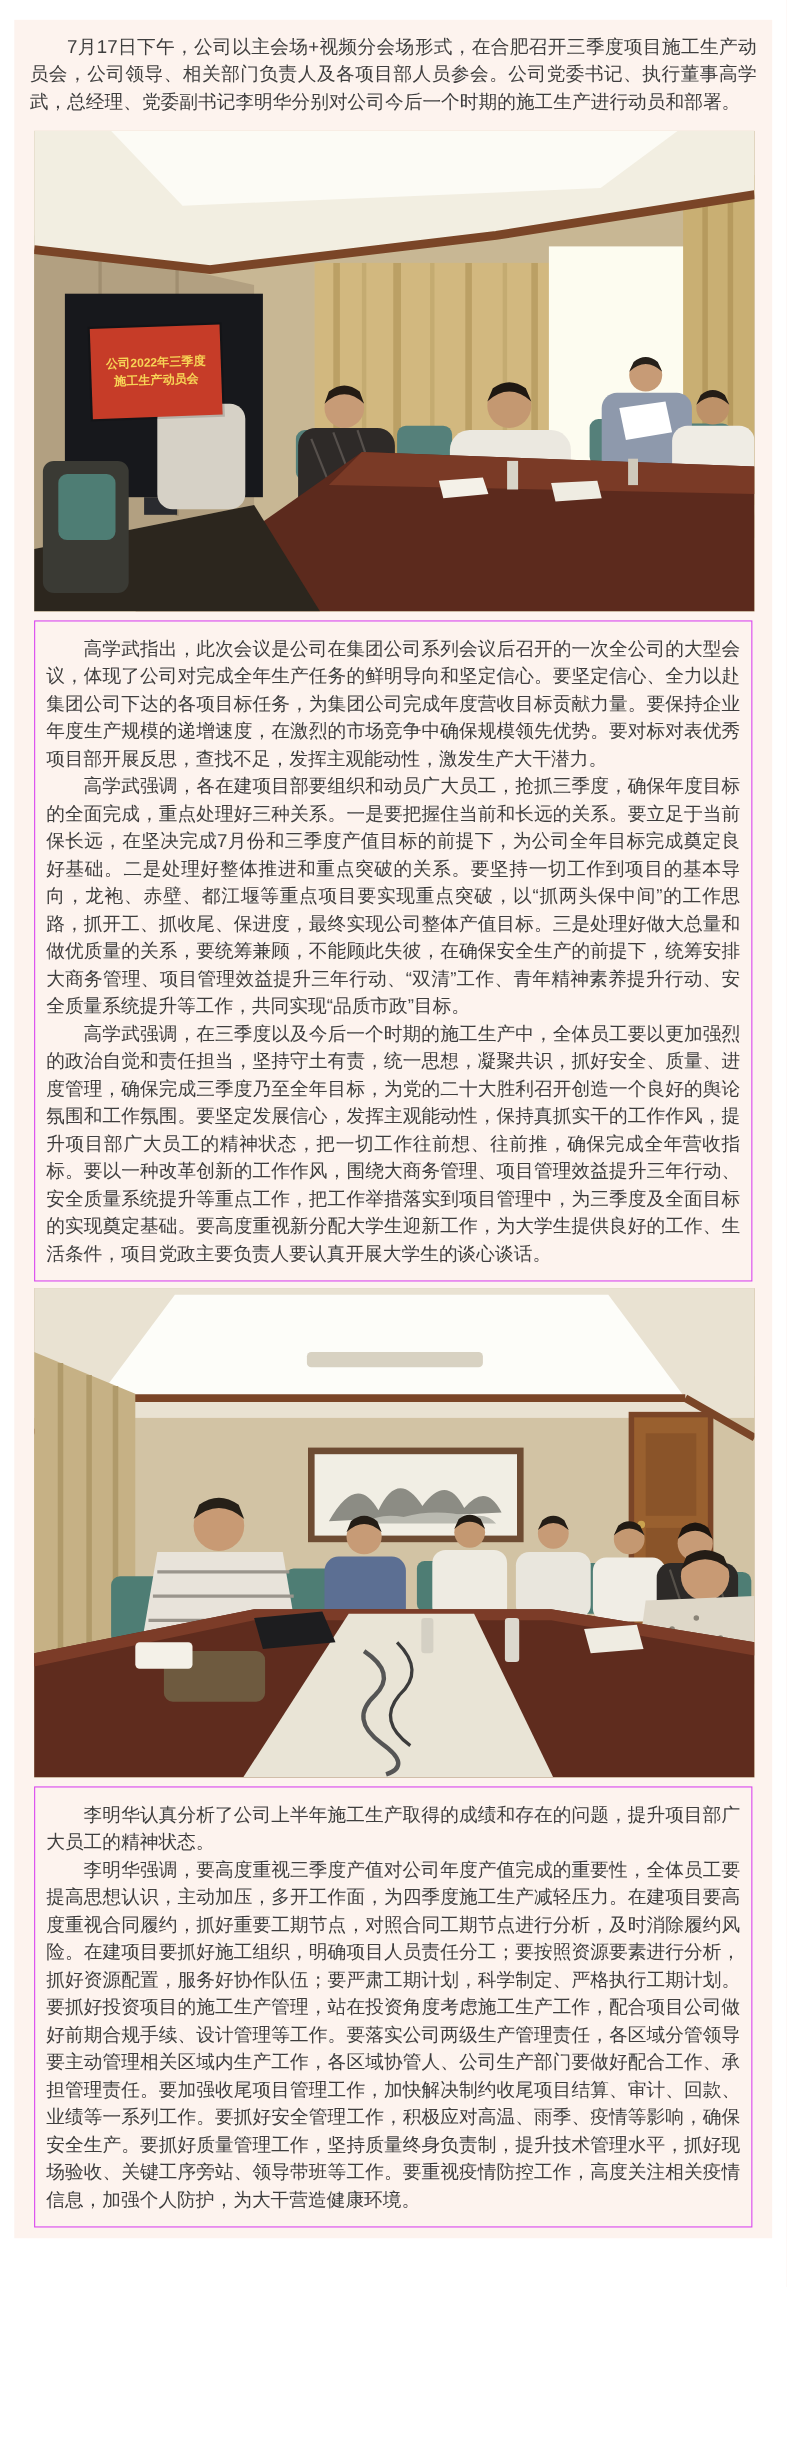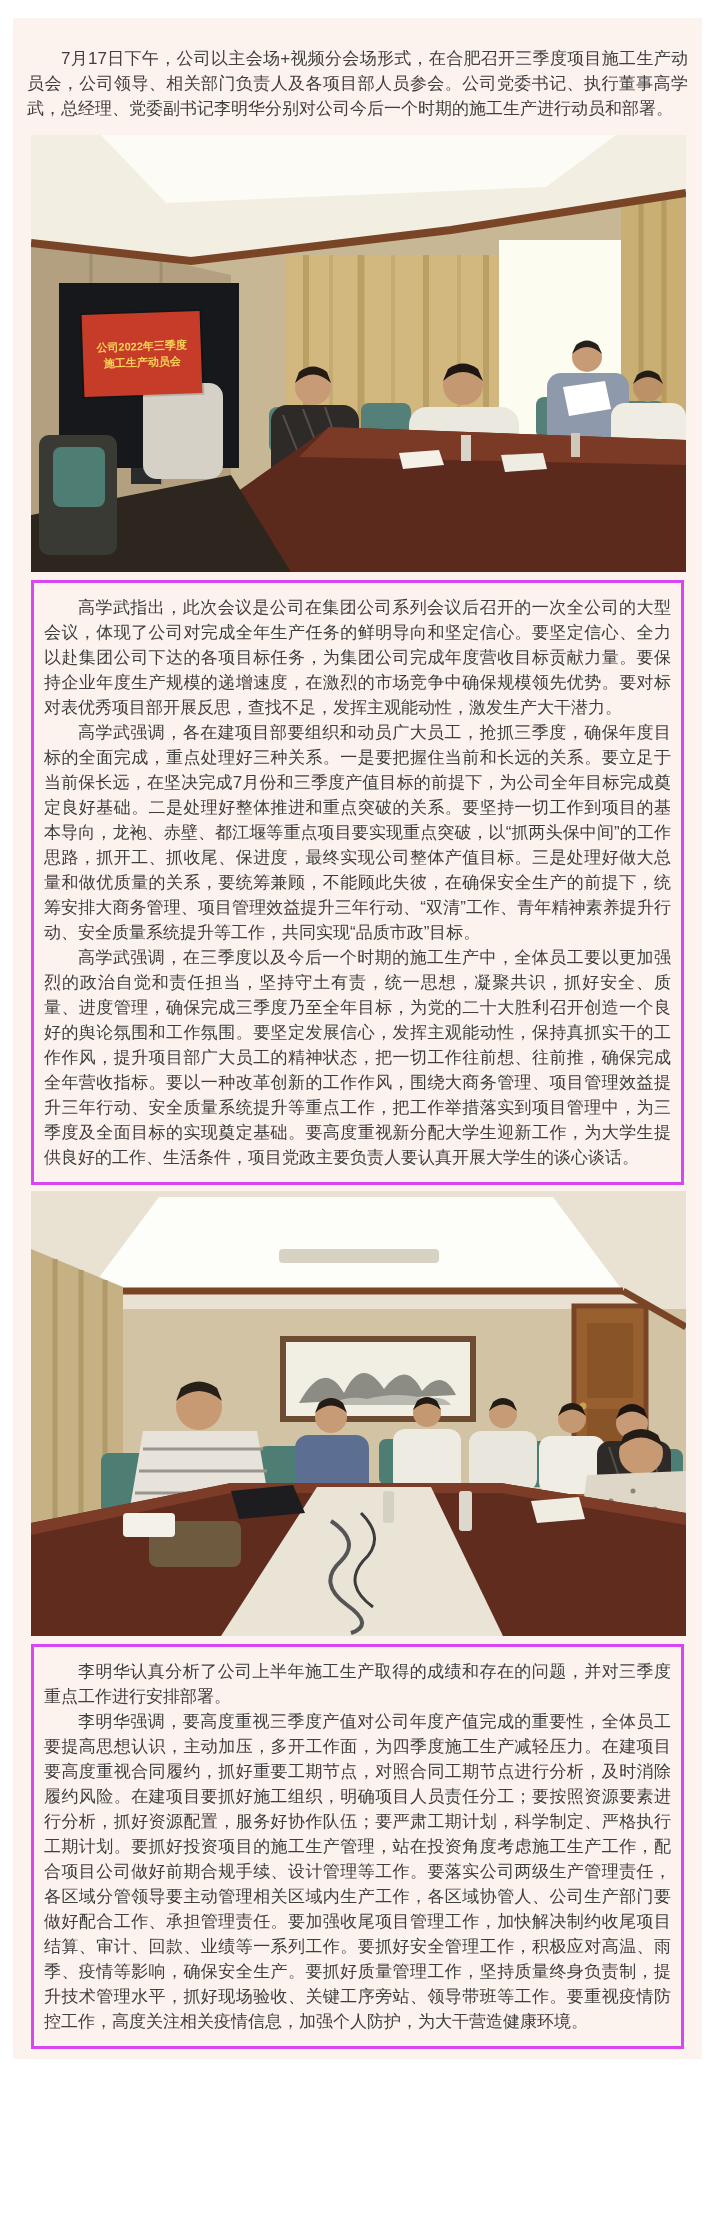--- a/index.html
+++ b/index.html
@@ -7,31 +7,31 @@
     width:715px;
     background:#ffffff;
     font-family:"Liberation Sans","DejaVu Sans",sans-serif;
   }
   .article-card{
     margin:18px 13px 0 13px;
     background:#fdf3ee;
     padding:12px 8px 10px 8px;
   }
   p.para{
-    margin:16px 6px 14px 6px;
+    margin:0 6px 14px 6px;
     font-size:17px;
     line-height:25px;
     color:#3e3e3e;
     text-indent:2em;
     text-align:justify;
   }
   p.para.report{margin:16px 6px 10px 6px;}
   .quote-box{
     margin:0 10px;
-    border:3px solid #d946ef;
+    border:1px solid #d946ef;
     padding:12px 10px;
   }
   .quote-box p.para{margin:0;}
   .photo{
     position:relative;
     width:655px;
     margin:0 10px;
     overflow:hidden;
     background:#c8b794;
   }
@@ -266,17 +266,17 @@
         <rect x="118" y="330" width="92" height="46" rx="8" fill="#6e5a3f"></rect>
         <rect x="92" y="322" width="52" height="24" rx="4" fill="#f4f1e8"></rect>
         <rect x="428" y="300" width="13" height="40" rx="3" fill="#dcd8ce"></rect>
         <rect x="352" y="300" width="11" height="32" rx="3" fill="#d4d0c4"></rect>
         <polygon points="500,310 548,306 554,328 506,332" fill="#efece2"></polygon>
       </g>
     </svg>
   </figure>
 
   <div class="quote-box">
-    <p class="para">李明华认真分析了公司上半年施工生产取得的成绩和存在的问题，并对三季度重点工作进行安排部署。</p>
+    <p class="para">李明华认真分析了公司上半年施工生产取得的成绩和存在的问题，提升项目部广大员工的精神状态。</p>
     <p class="para">李明华强调，要高度重视三季度产值对公司年度产值完成的重要性，全体员工要提高思想认识，主动加压，多开工作面，为四季度施工生产减轻压力。在建项目要高度重视合同履约，抓好重要工期节点，对照合同工期节点进行分析，及时消除履约风险。在建项目要抓好施工组织，明确项目人员责任分工；要按照资源要素进行分析，抓好资源配置，服务好协作队伍；要严肃工期计划，科学制定、严格执行工期计划。要抓好投资项目的施工生产管理，站在投资角度考虑施工生产工作，配合项目公司做好前期合规手续、设计管理等工作。要落实公司两级生产管理责任，各区域分管领导要主动管理相关区域内生产工作，各区域协管人、公司生产部门要做好配合工作、承担管理责任。要加强收尾项目管理工作，加快解决制约收尾项目结算、审计、回款、业绩等一系列工作。要抓好安全管理工作，积极应对高温、雨季、疫情等影响，确保安全生产。要抓好质量管理工作，坚持质量终身负责制，提升技术管理水平，抓好现场验收、关键工序旁站、领导带班等工作。要重视疫情防控工作，高度关注相关疫情信息，加强个人防护，为大干营造健康环境。</p>
   </div>
 
 </div>
 
 </body></html>

